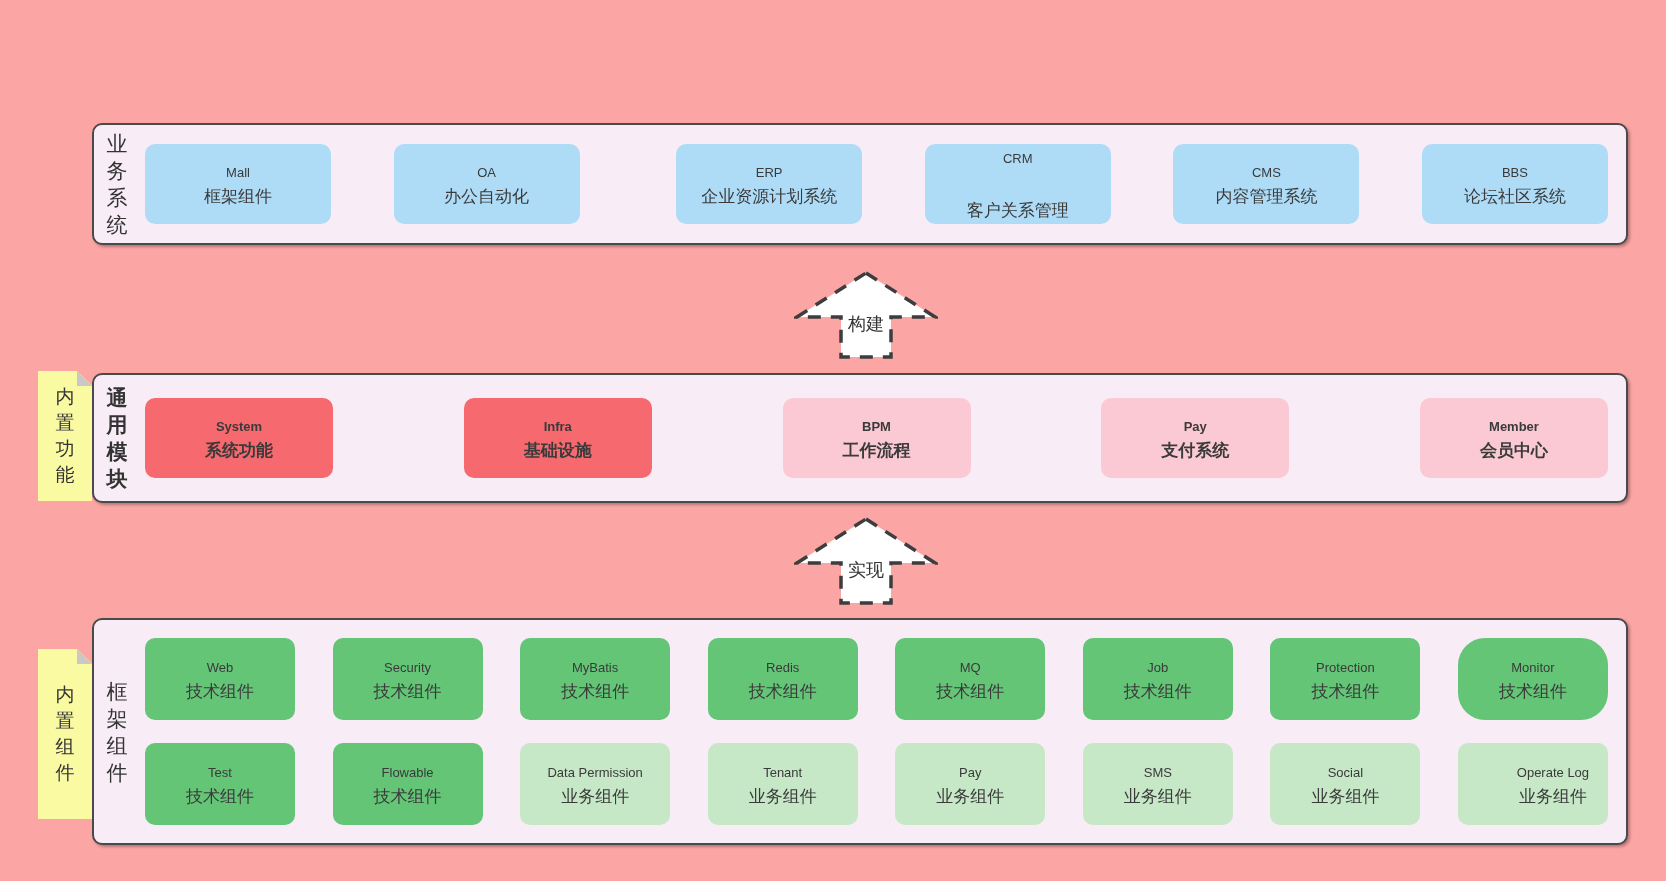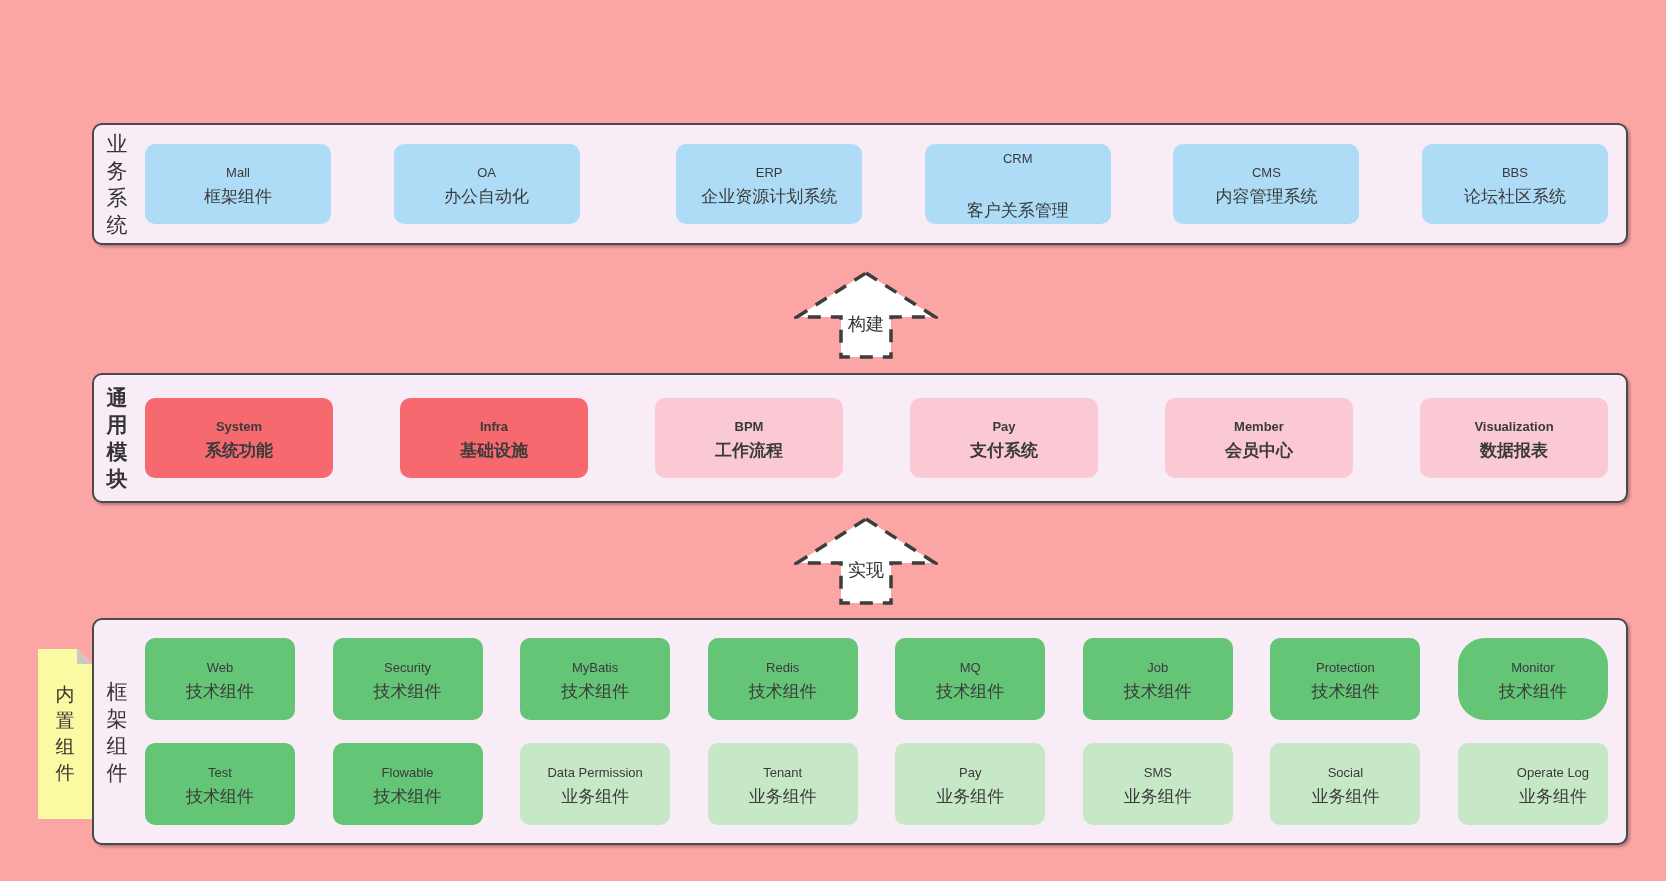--- a/index.html
+++ b/index.html
@@ -190,28 +190,28 @@
             <div class="s">工作流程</div>
           </div>
           <div class="box sz-b" style="background: rgb(251, 201, 211);">
             <div class="t">Pay</div>
             <div class="s">支付系统</div>
           </div>
           <div class="box sz-b" style="background: rgb(251, 201, 211);">
             <div class="t">Member</div>
             <div class="s">会员中心</div>
           </div>
-          <div class="box sz-b" style="background: rgb(251, 201, 211);">
-            <div class="t">Visualization</div>
-            <div class="s">数据报表</div>
-          </div>
         </div>
       </div>
   </section>
 
+  <div class="note" id="note-modules">
+    <div class="fold"></div>
+    <div class="ntext">内置功能</div>
+  </div>
 
   <div class="arrow" id="arrow-impl">
     <svg width="144" height="90" viewBox="0 0 144 90">
       <polygon points="72,3 141,47 97,47 97,87 47,87 47,47 3,47" fill="#ffffff" stroke="#3d3d3d" stroke-width="3.5" stroke-dasharray="13 10" stroke-linejoin="miter"></polygon>
     </svg>
     <span class="albl">实现</span>
   </div>
 
   <section class="layer" id="layer-components">
     <div class="vlabel">框架组件</div>

